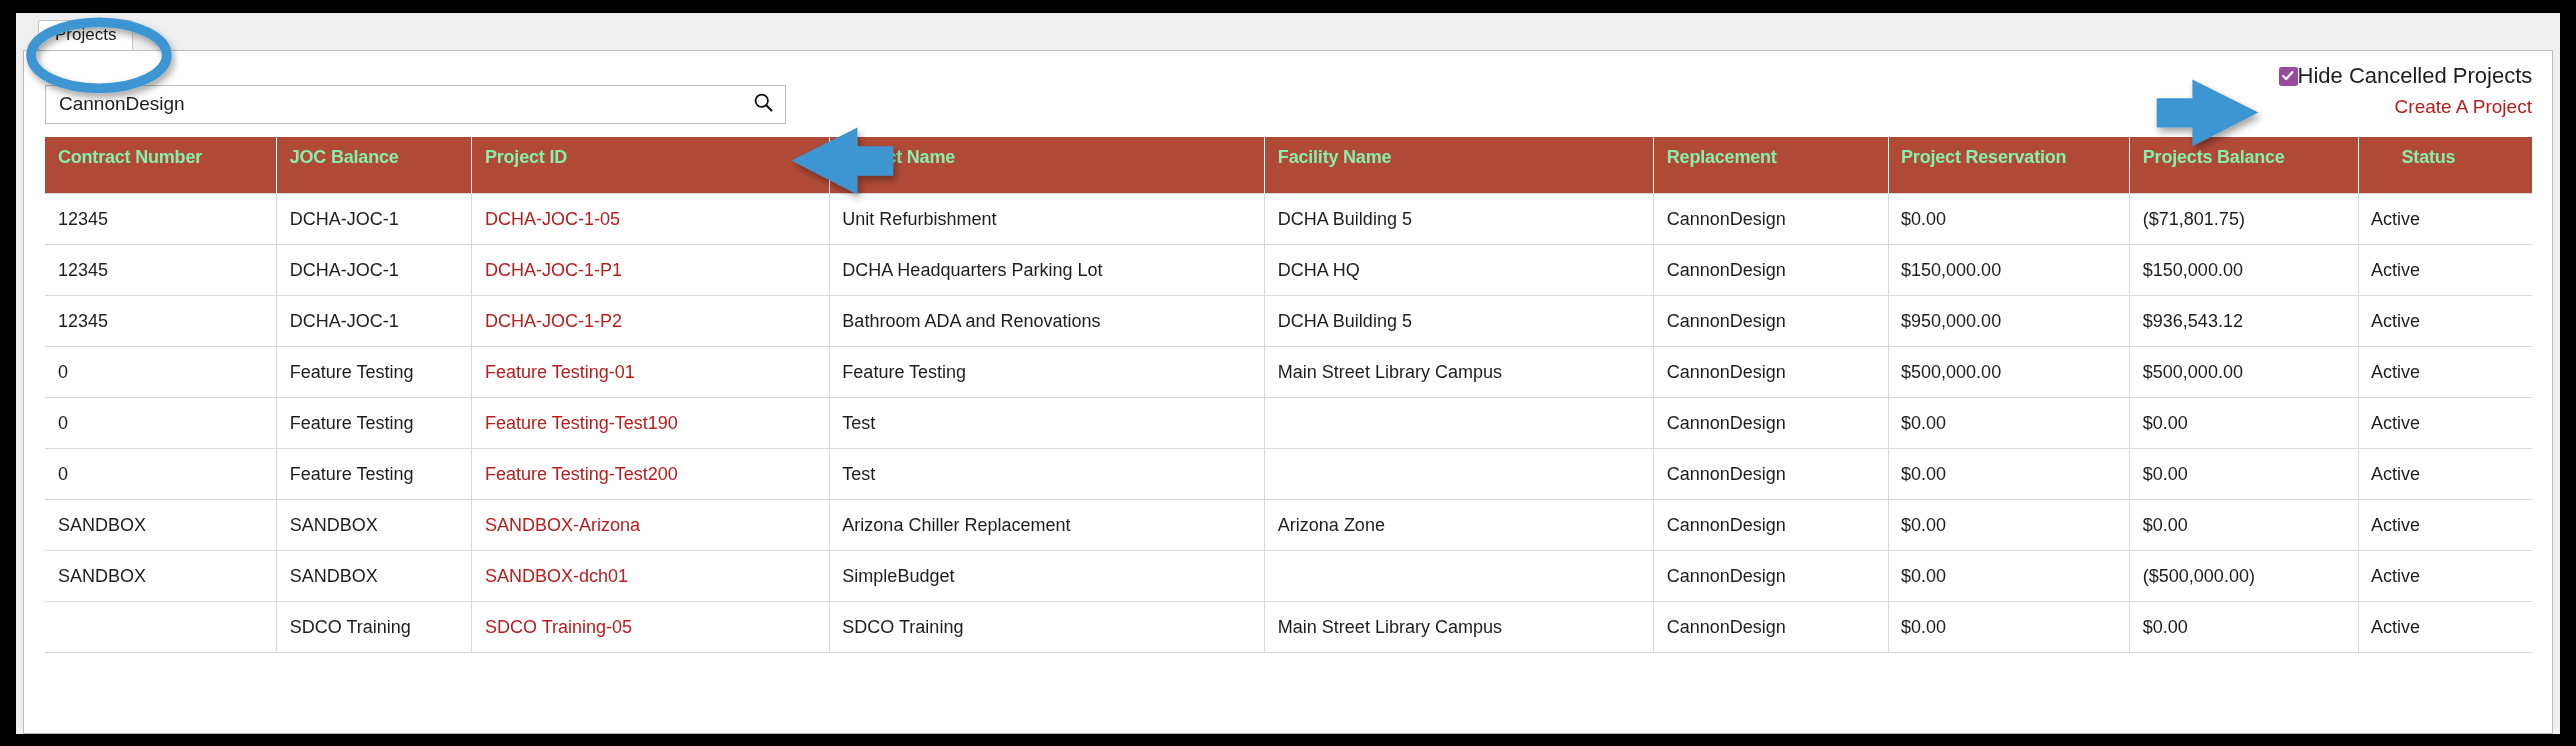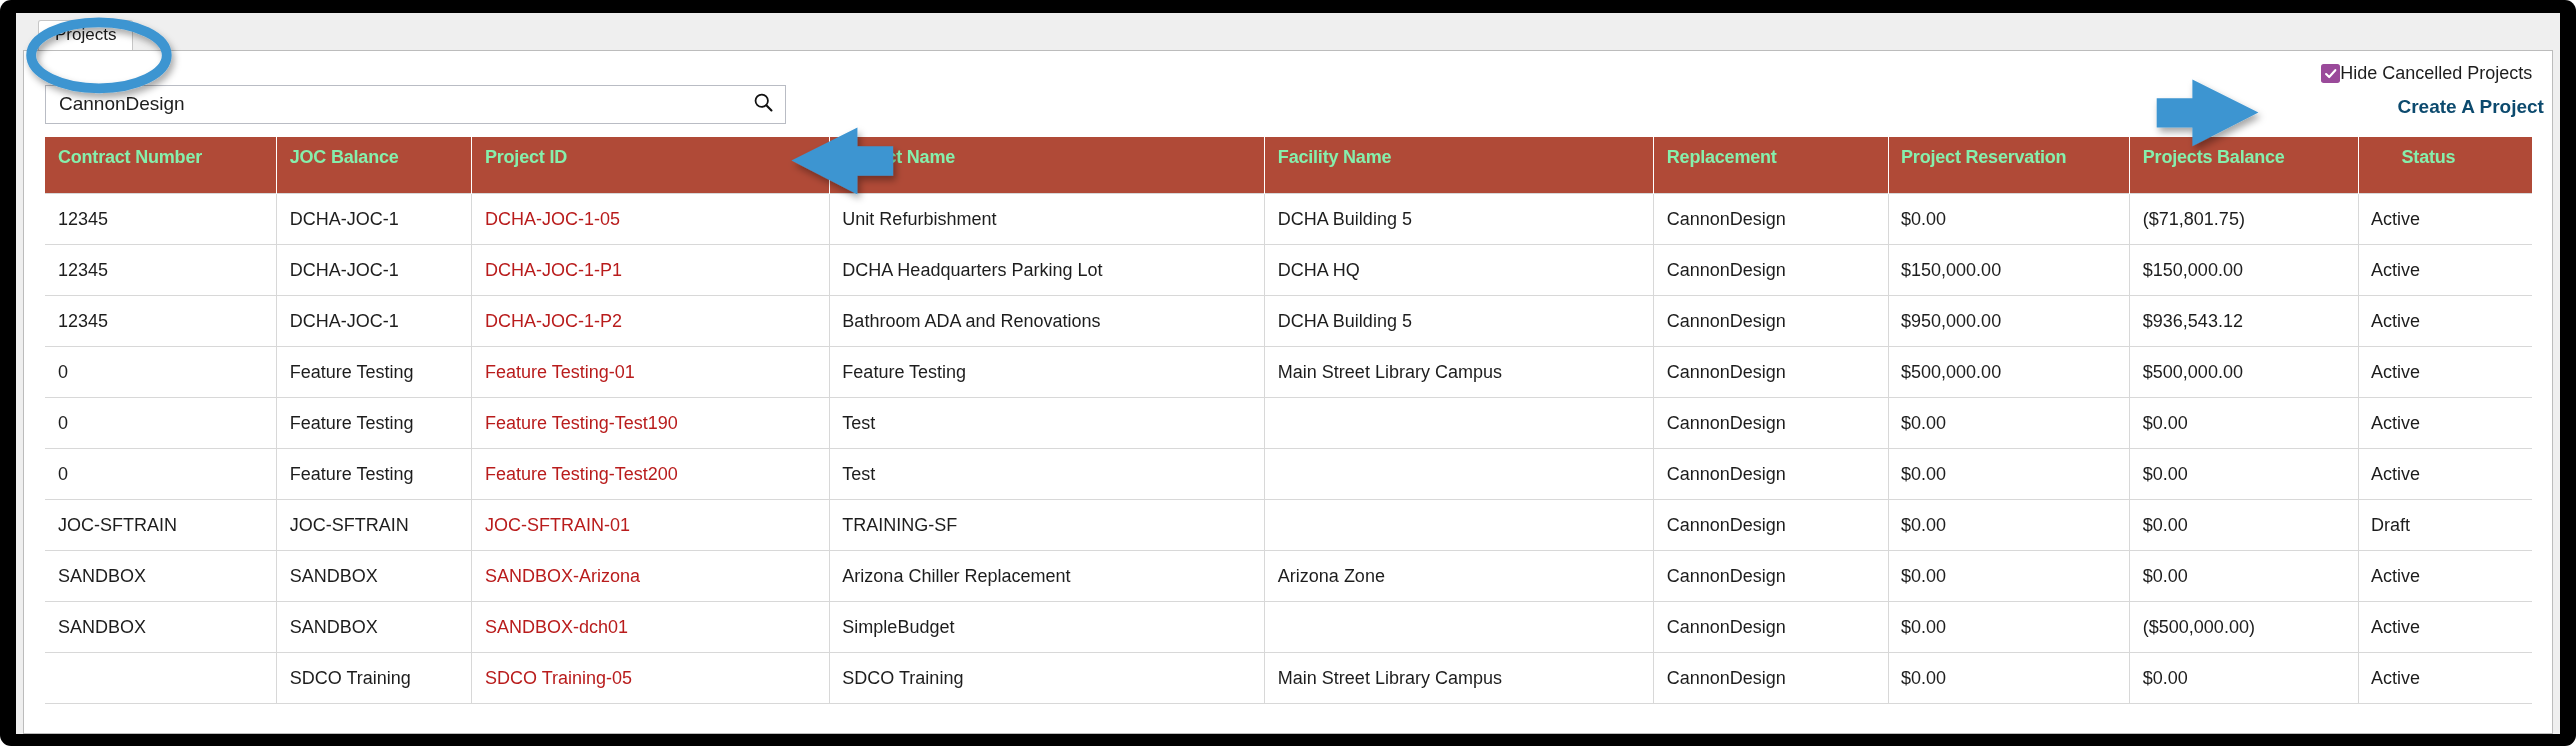--- a/index.html
+++ b/index.html
@@ -14,21 +14,20 @@
     font-family: "Liberation Sans", sans-serif;
   }
 
   
   #screen {
     position: relative;
     width: 2576px;
     height: 746px;
     background: #000000;
     box-sizing: border-box;
-    border-radius: 11px;
   }
 
   #frame-inner {
     position: absolute;
     left: 16px;
     top: 12.5px;
     right: 16px;
     bottom: 12.5px;
     background: #efefef;
     overflow: hidden;
@@ -115,47 +114,46 @@
     padding: 0;
   }
 
   .hide-cancelled {
     position: absolute;
     right: 19.6px;
     top: 12.5px;
     display: flex;
     align-items: center;
     gap: 0;
-    font-size: 18px;
+    font-size: 22px;
     color: #1d1d1d;
     white-space: nowrap;
     padding-left: 36px;
   }
   .cb {
     width: 19px;
     height: 19px;
     border-radius: 2.7px;
     background: #9a4a9a;
     display: flex;
     align-items: center;
     justify-content: center;
     flex: 0 0 auto;
   }
   .cb svg { display: block; }
 
   .create-link {
     position: absolute;
-    right: 8px;
+    right: 20px;
     top: 45px;
     font-size: 19px;
-    color: #0c4a6e;
+    color: #b91c1c;
     text-decoration: none;
     white-space: nowrap;
     cursor: pointer;
-    font-weight: bold;
   }
 
   
   .table-wrap {
     position: absolute;
     left: 21.4px;
     right: 19.6px;
     top: 86px;
     bottom: 0;
     overflow: hidden;
@@ -336,31 +334,20 @@
                 <td class="c1">Feature Testing</td>
                 <td class="c2"><a class="proj-link">Feature Testing-Test200</a></td>
                 <td class="c3">Test</td>
                 <td class="c4"></td>
                 <td class="c5">CannonDesign</td>
                 <td class="c6">$0.00</td>
                 <td class="c7">$0.00</td>
                 <td class="c8">Active</td>
               </tr>
               <tr>
-                <td class="c0">JOC-SFTRAIN</td>
-                <td class="c1">JOC-SFTRAIN</td>
-                <td class="c2"><a class="proj-link">JOC-SFTRAIN-01</a></td>
-                <td class="c3">TRAINING-SF</td>
-                <td class="c4"></td>
-                <td class="c5">CannonDesign</td>
-                <td class="c6">$0.00</td>
-                <td class="c7">$0.00</td>
-                <td class="c8">Draft</td>
-              </tr>
-              <tr>
                 <td class="c0">SANDBOX</td>
                 <td class="c1">SANDBOX</td>
                 <td class="c2"><a class="proj-link">SANDBOX-Arizona</a></td>
                 <td class="c3">Arizona Chiller Replacement</td>
                 <td class="c4">Arizona Zone</td>
                 <td class="c5">CannonDesign</td>
                 <td class="c6">$0.00</td>
                 <td class="c7">$0.00</td>
                 <td class="c8">Active</td>
               </tr>

